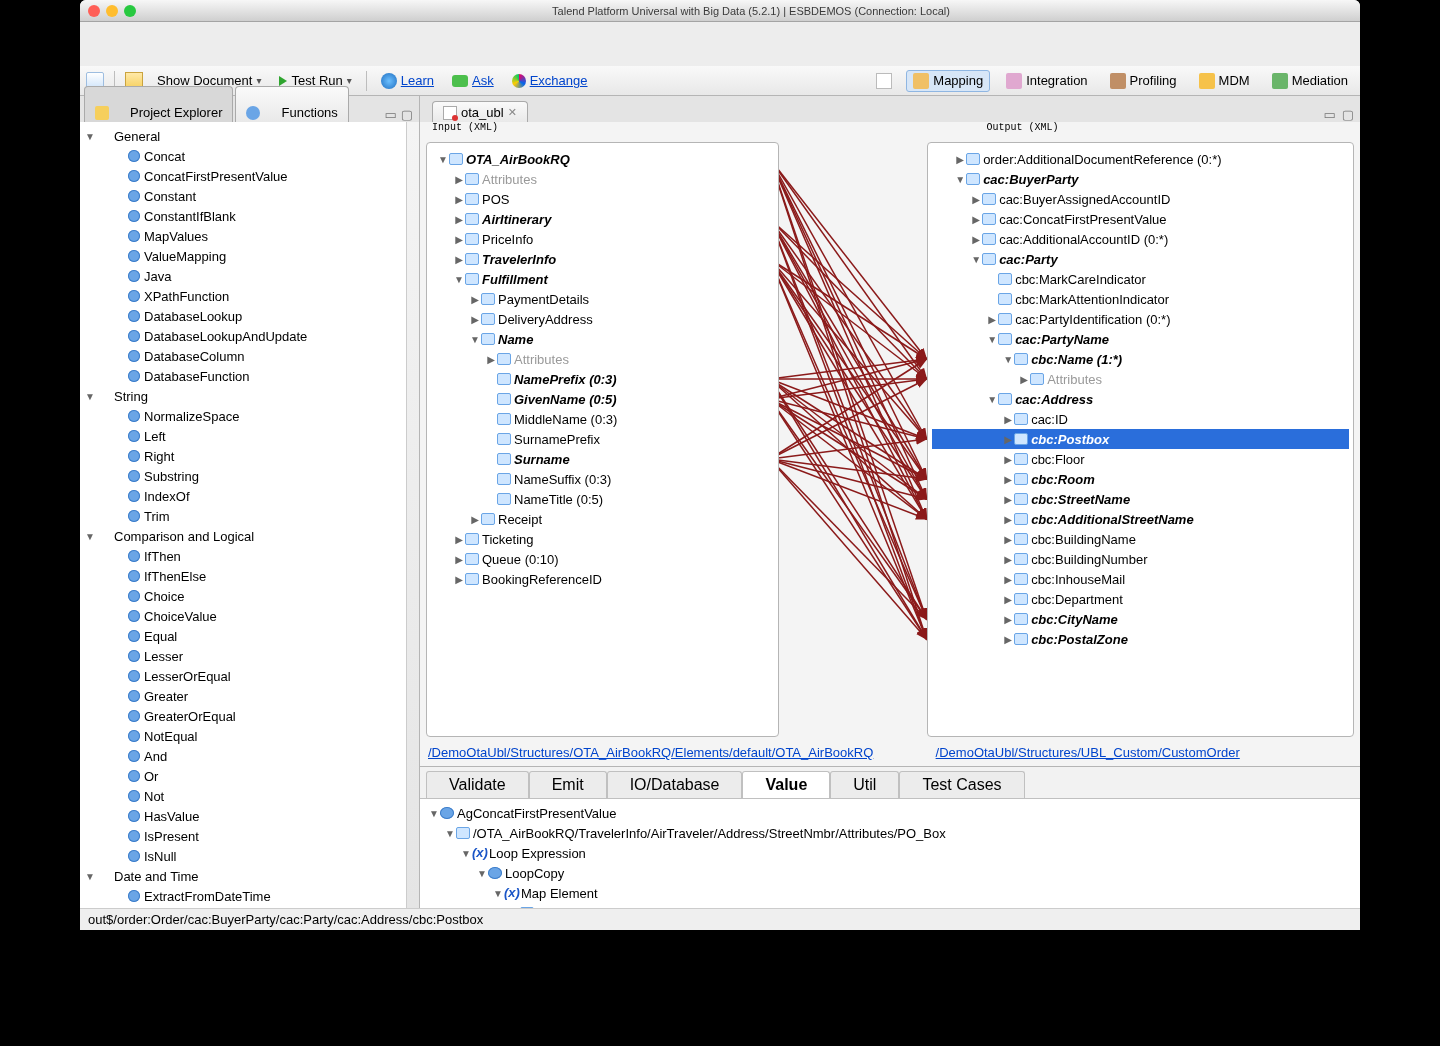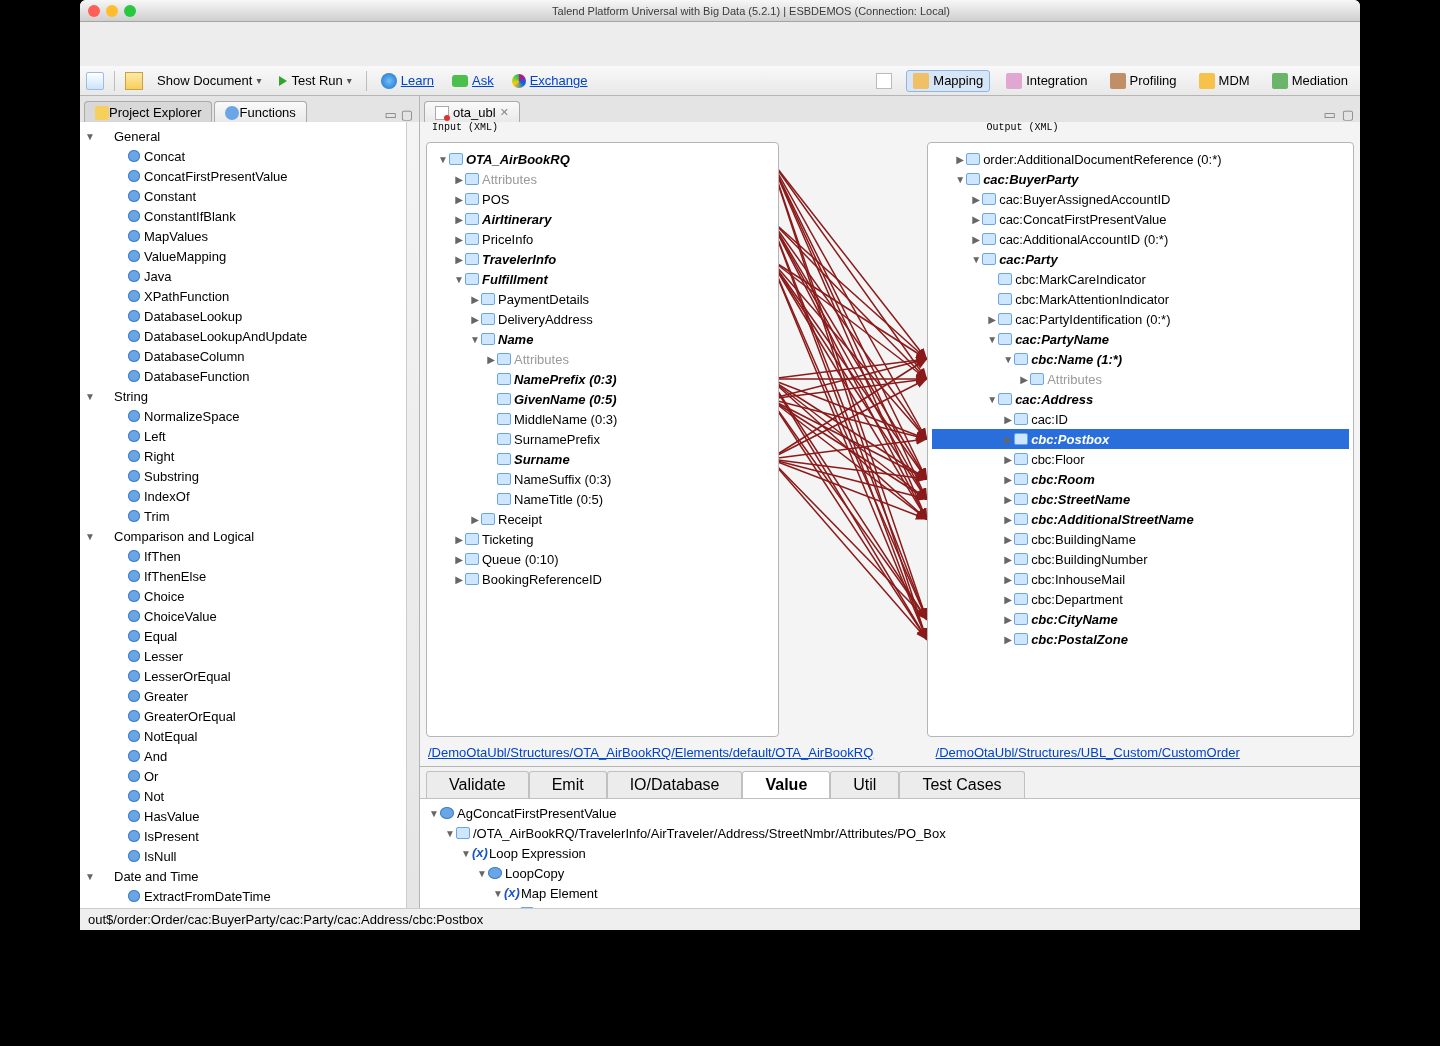--- a/index.html
+++ b/index.html
@@ -26,38 +26,38 @@
 .persp.active { background:#d7e6f7; border:1px solid #8fb6e2; border-radius:3px; }
 .persp-ico { width:16px; height:16px; border-radius:2px; }
 
 
 .main { display:flex; height:860px; }
 .leftcol { width:340px; border-right:1px solid #b5b5b5; display:flex; flex-direction:column; background:#fff; }
 .rightcol { flex:1; display:flex; flex-direction:column; }
 
 
 .viewtabs { height:26px; background:#e4e4e4; display:flex; align-items:flex-end; padding-left:4px; gap:2px; }
-.vtab { background:linear-gradient(#fafafa,#e9e9e9); border:1px solid #aaa; border-bottom:none; padding:3px 10px 2px; border-radius:4px 4px 0 0; display:flex; align-items:center; gap:0; font-size:12px; }
+.vtab { background:linear-gradient(#fafafa,#e9e9e9); border:1px solid #aaa; border-bottom:none; padding:18px 10px 2px; border-radius:4px 4px 0 0; display:flex; align-items:center; gap:21px; font-size:12px; }
 .vtab.inactive { background:#d8d8d8; }
 .vtab .vtico { width:14px; height:14px; }
 .viewtabs .vctl { margin-left:auto; padding-right:6px; display:flex; gap:4px; color:#777; font-size:11px; }
 
 
 .treebody { flex:1; overflow:auto; padding:4px 0 4px 4px; background:#fff; position:relative; }
 .treebody::after { content:""; position:absolute; right:0; top:0; bottom:0; width:12px; background:linear-gradient(#f4f4f4,#e4e4e4); border-left:1px solid #ccc; }
 .trow { display:flex; align-items:center; height:20px; white-space:nowrap; }
 .tgl { width:12px; text-align:center; color:#666; font-size:10px; }
 .tico { width:16px; height:14px; margin-right:2px; }
 .folder { background:linear-gradient(#ffe9a8,#f6cf5c); border-radius:2px; width:16px; height:12px; }
 .fn { display:inline-block; width:12px; height:12px; border-radius:50%; background:#6aa5e6; box-shadow:0 0 0 1px #3d7dc9 inset; margin-right:4px; }
 .ind0{padding-left:0}.ind2{padding-left:32px}
 
 
 .edtabs { height:26px; background:#e4e4e4; display:flex; align-items:flex-end; padding-left:4px; }
-.edtab { background:linear-gradient(#fafafa,#e9e9e9); border:1px solid #aaa; border-bottom:none; padding:3px 10px 2px; border-radius:4px 4px 0 0; display:flex; align-items:center; gap:4px; }
+.edtab { background:linear-gradient(#fafafa,#e9e9e9); border:1px solid #aaa; border-bottom:none; padding:3px 10px 2px; border-radius:4px 4px 0 0; display:flex; align-items:center; gap:4px;margin-left:8px; }
 .edtab .x { color:#888; font-size:11px; }
 .edtabs .vctl { margin-left:auto; padding-right:6px; display:flex; gap:6px; color:#777; font-size:11px; }
 
 
 .mapwrap { flex:1; background:#f4f4f4; display:flex; flex-direction:column; position:relative; }
 .iolabels { display:flex; height:20px; }
 .iolabels div { flex:1; padding-left:12px; color:#000000; font-size:10px;font-family:Liberation Mono, monospace; }
 .iobox { flex:1; display:flex; gap:0; padding:0 6px 4px; position:relative; }
 .panel { background:#fff; border:1px solid #b5b5b5; border-radius:4px; width:38%; overflow:auto; padding:6px 4px; position:relative; z-index:2; }
 .panel.right { width:46%; }

